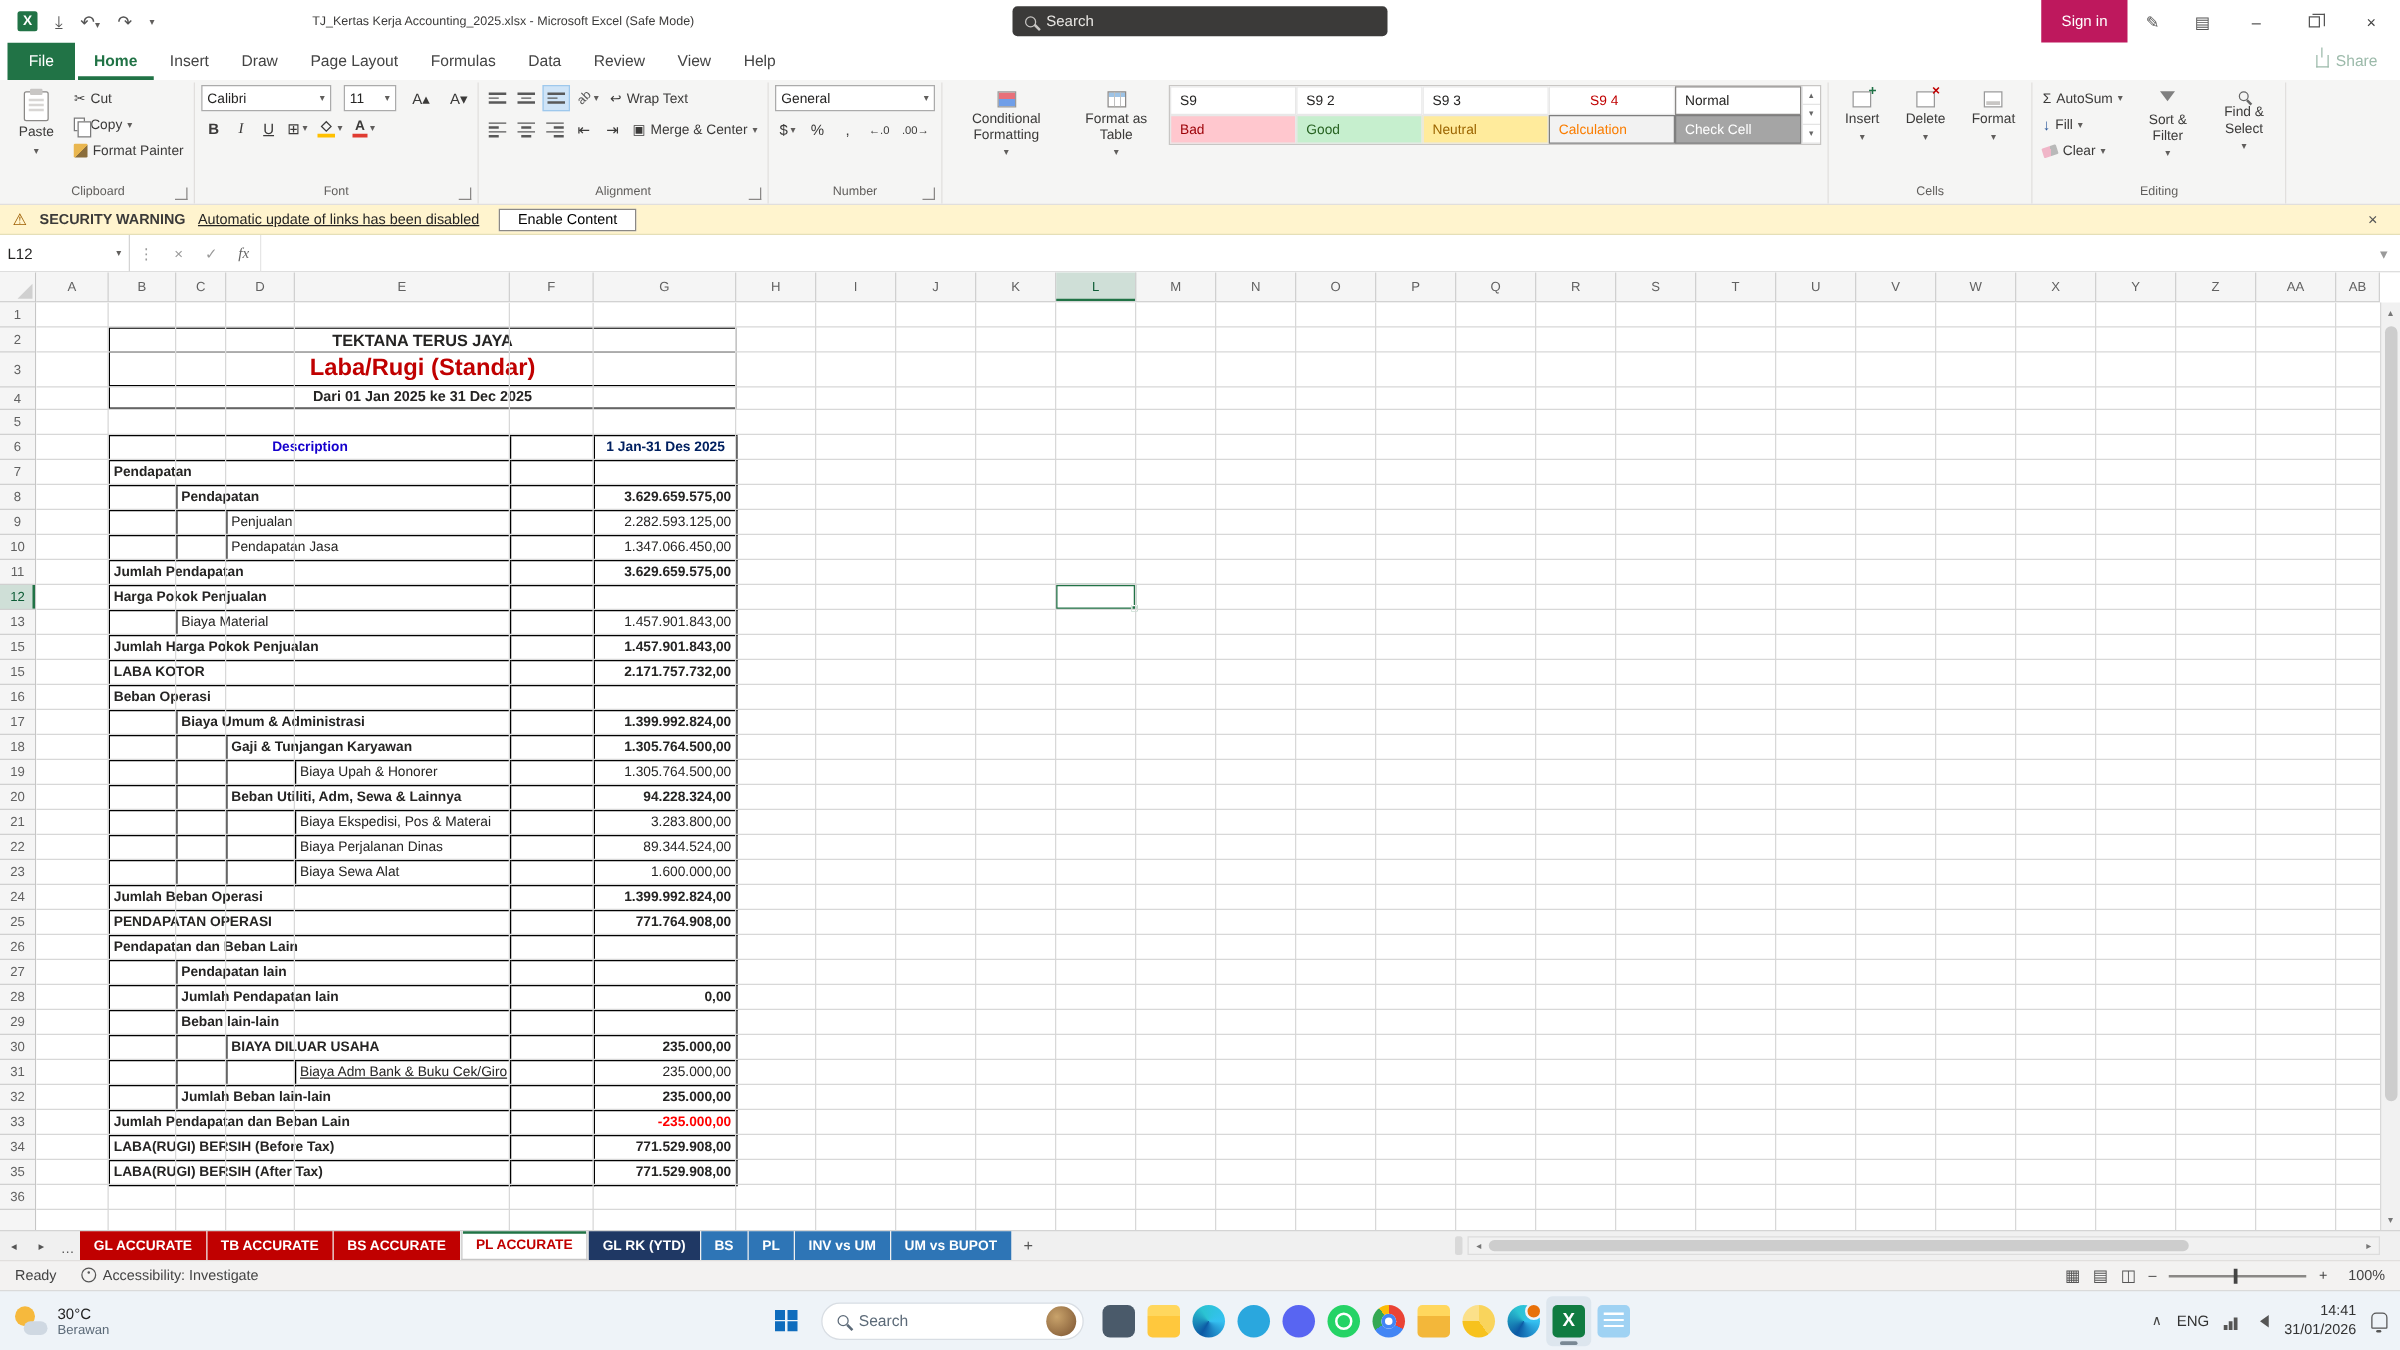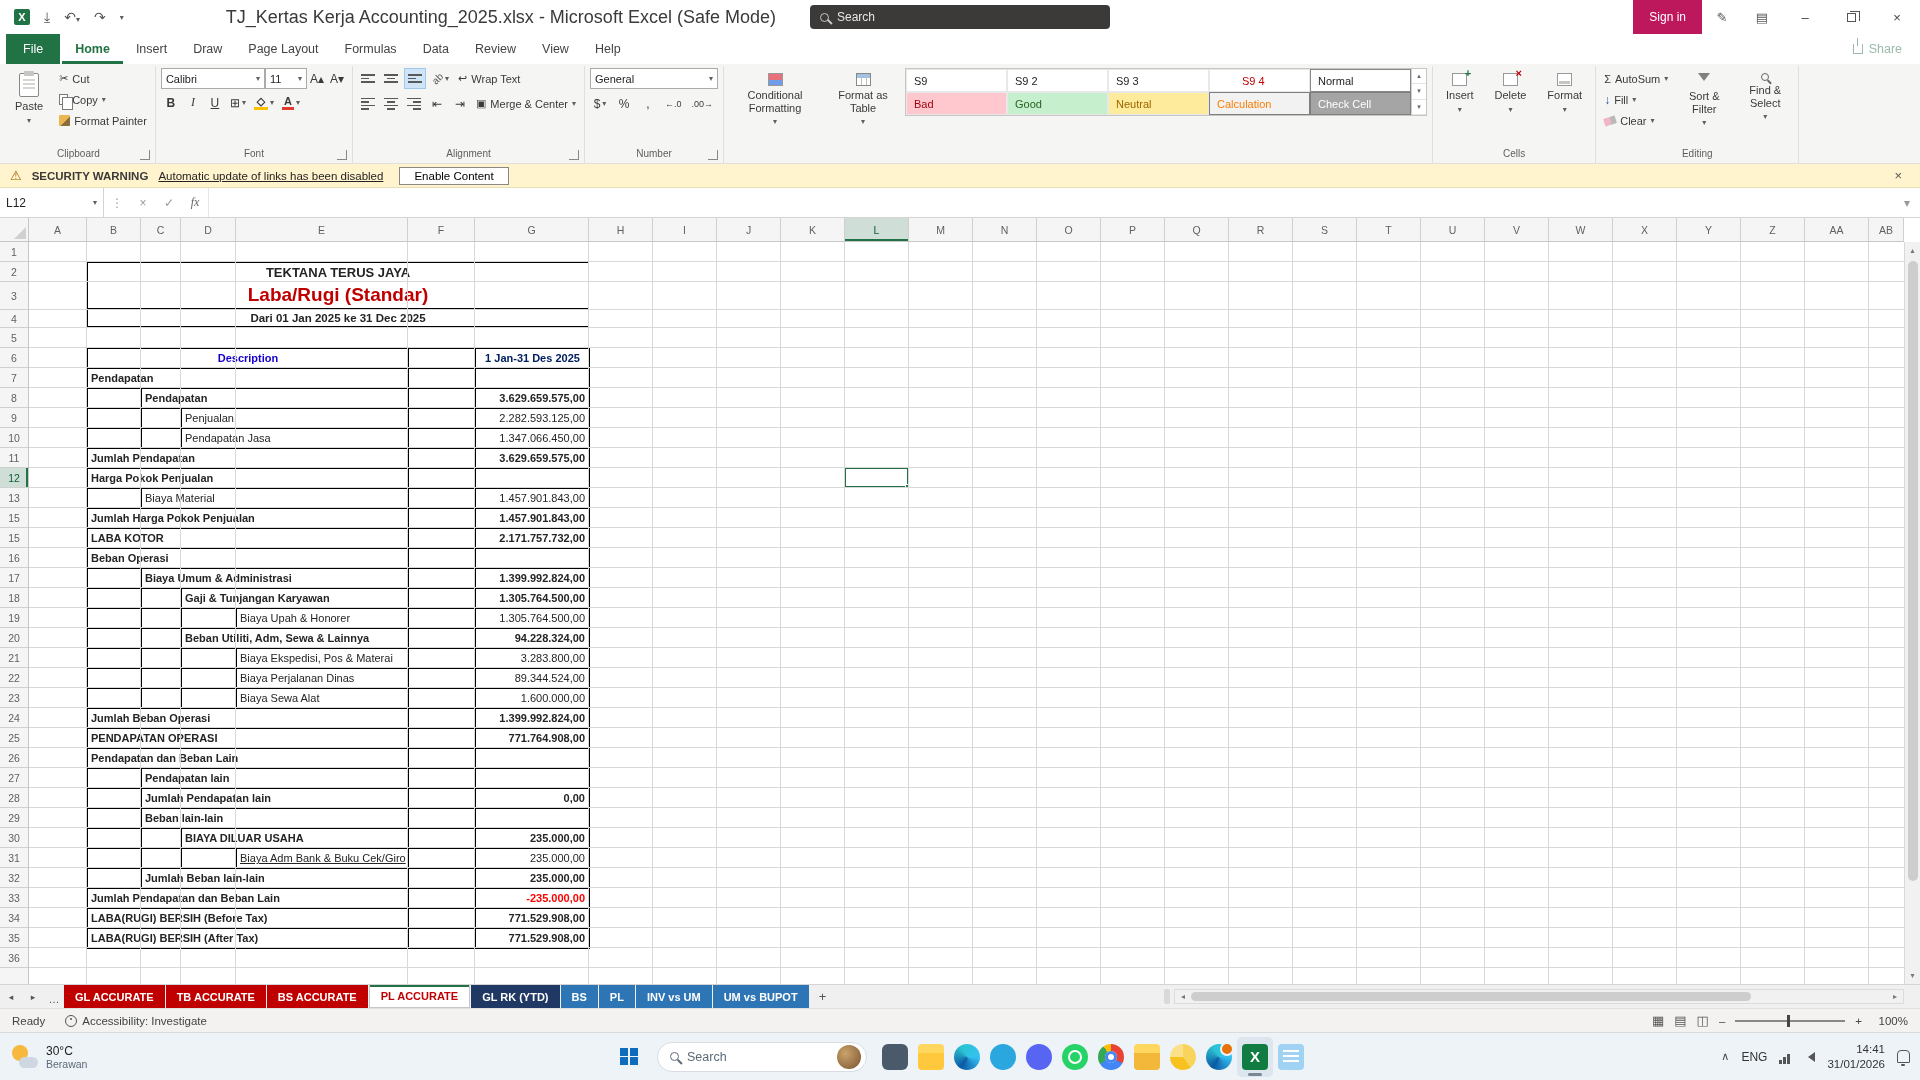--- a/index.html
+++ b/index.html
@@ -3,21 +3,21 @@
 <meta charset="utf-8">
 <style>
   *{box-sizing:border-box;margin:0;padding:0}
   html,body{width:1920px;height:1080px;overflow:hidden;font-family:"Liberation Sans",sans-serif;background:#fff;color:#252423}
   .row{display:flex;align-items:center}
   
   #titlebar{height:34px;background:#fff;position:relative;display:flex;align-items:center;font-size:12px;color:#444}
   .qat{display:flex;align-items:center;gap:14px;padding:0 14px;font-size:14px;color:#555}
   .qat span{cursor:default}
   .xl-app{width:16px;height:16px;background:#217346;border-radius:2px;color:#fff;font-size:11px;font-weight:bold;display:flex;align-items:center;justify-content:center}
-  #title-text{font-size:18px;color:#3b3a39;margin-left:88px;white-space:nowrap}
+  #title-text{font-size:10px;color:#3b3a39;margin-left:112px;white-space:nowrap}
   #top-search{position:absolute;left:50%;top:5px;transform:translateX(-50%);width:300px;height:24px;background:#3b3a39;border-radius:4px;display:flex;align-items:center;gap:8px;padding:0 10px;color:#e8e6e3;font-size:12px}
   .mag{width:9px;height:9px;border:1.5px solid #c8c6c4;border-radius:50%;position:relative;flex:none}
   .mag::after{content:"";position:absolute;width:6px;height:1.5px;background:#c8c6c4;transform:rotate(45deg);right:-5px;bottom:-2px}
   #tb-right{margin-left:auto;display:flex;align-items:center;height:100%}
   #signin{background:#be185d;color:#fff;height:100%;display:flex;align-items:center;padding:0 16px;font-size:12px}
   .tb-ic{width:40px;height:100%;display:flex;align-items:center;justify-content:center;color:#555;font-size:13px}
   .winbtn{width:46px;height:100%;display:flex;align-items:center;justify-content:center;color:#444;font-size:13px}
   .restore{width:9px;height:9px;border:1px solid #555;position:relative}
   .restore::before{content:"";position:absolute;top:-3px;left:2px;width:9px;height:9px;border:1px solid #555;border-left:none;border-bottom:none}
   
@@ -255,21 +255,21 @@
           <span>Format Painter</span>
         </div>
       </div>
     </div>
     <div class="rg-label"><span>Clipboard</span><span class="launcher"></span></div>
   </div>
 
   <div class="rgroup">
     <div class="rg-body">
       <div class="stack" style="gap:3px">
-        <div class="row" style="gap:0">
+        <div class="row" style="gap:10px">
           <div class="combo" style="width:104px">
             <span>Calibri</span>
             <span class="caret">▾</span>
           </div>
           <div class="combo" style="width:42px">
             <span>11</span>
             <span class="caret">▾</span>
           </div>
           <div class="iconbtn">A▴</div>
           <div class="iconbtn">A▾</div>

